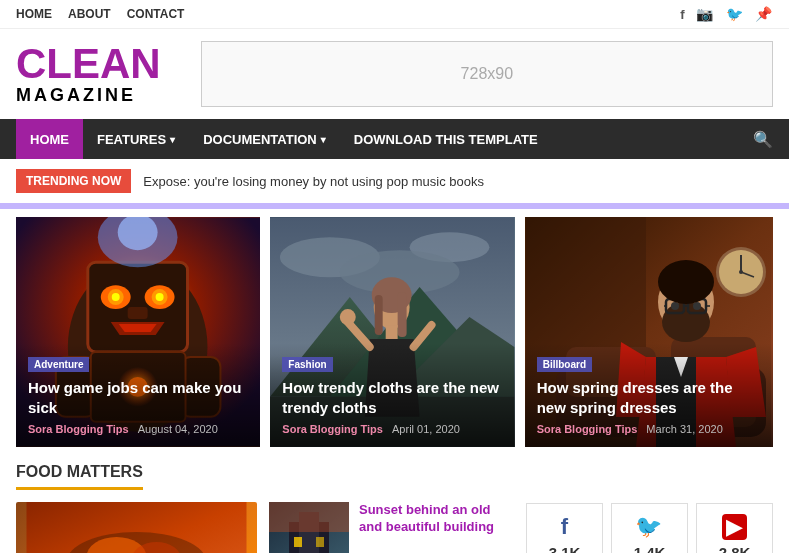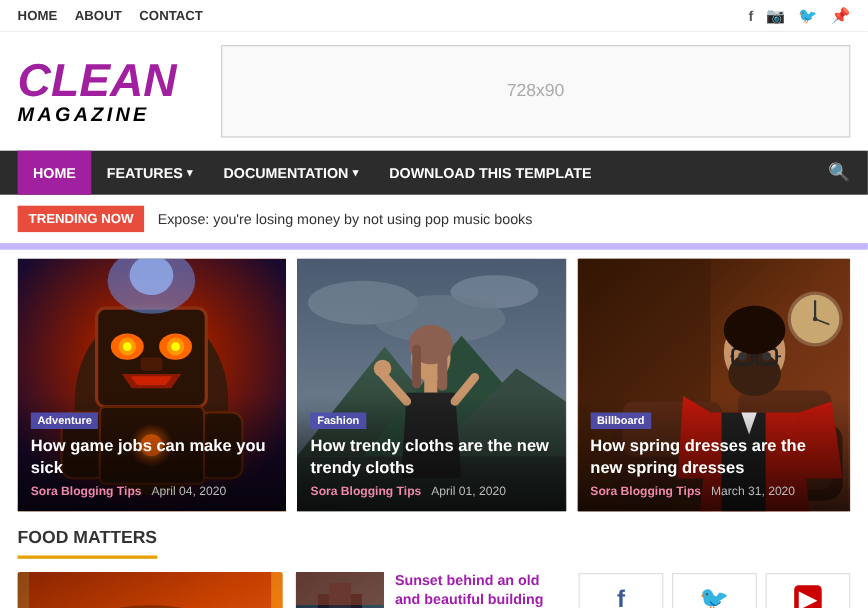--- a/index.html
+++ b/index.html
@@ -19,27 +19,27 @@
     .top-social { display: flex; gap: 12px; align-items: center; }
     .top-social span { font-size: 14px; color: #555; cursor: pointer; }
 
     
     .header {
       display: flex;
       align-items: center;
       padding: 12px 16px;
       background: #fff;
     }
-    .logo { margin-right: 40px; font-style: italic; }
+    .logo { margin-right: 40px; }
     .logo .clean { font-size: 42px; font-weight: 900; color: #a020a0; line-height: 1; }
     .logo .magazine { font-size: 18px; font-weight: bold; color: #000000; letter-spacing: 3px; }
     .ad-banner {
       flex: 1;
       border: 1px solid #ccc;
-      height: 84px;
+      height: 66px;
       display: flex;
       align-items: center;
       justify-content: center;
       color: #aaa;
       font-size: 16px;
       background: #f9f9f9;
     }
 
     
     .main-nav {
@@ -305,21 +305,21 @@
 
         <ellipse cx="122" cy="20" rx="40" ry="30" fill="#6699ff" opacity="0.5"></ellipse>
         <ellipse cx="122" cy="15" rx="20" ry="18" fill="#99bbff" opacity="0.7"></ellipse>
       </svg>
     </div>
     <div class="card-overlay">
       <div class="card-category adventure">Adventure</div>
       <div class="card-title">How game jobs can make you sick</div>
       <div class="card-meta">
         <span class="author">Sora Blogging Tips</span>
-        <span class="date">April 04, 2020</span>
+        <span class="date">August 04, 2020</span>
       </div>
     </div>
   </div>
 
   <div class="card" style="margin-right:4px;">
     <div class="card-img-placeholder card-bg-2">
       <svg width="245" height="230" viewBox="0 0 245 230">
         <defs>
           <linearGradient id="sky" x1="0%" y1="0%" x2="0%" y2="100%">
             <stop offset="0%" stop-color="#4a5a70"></stop>

